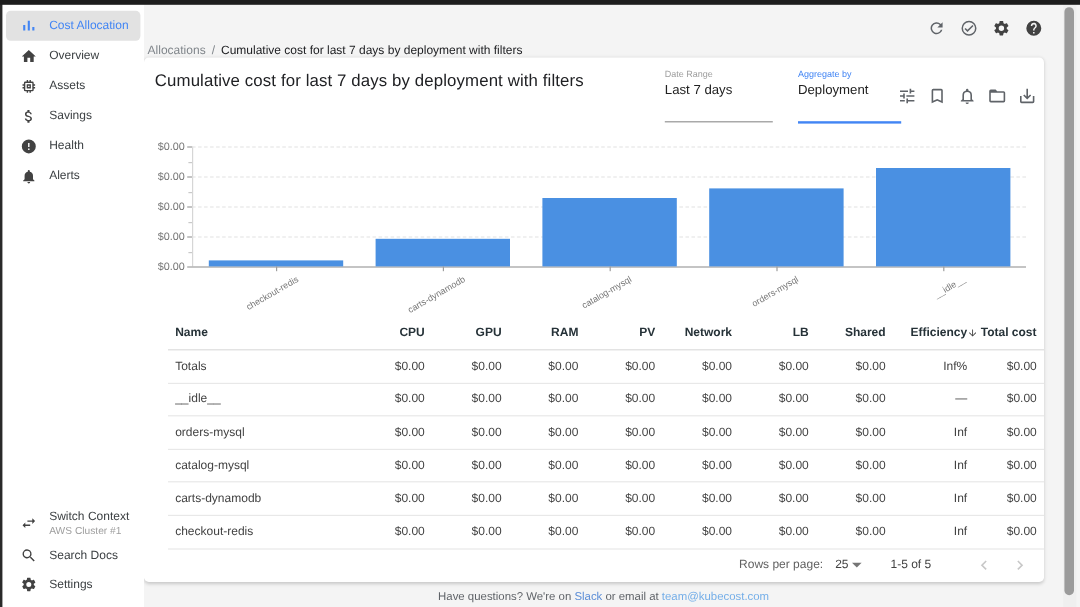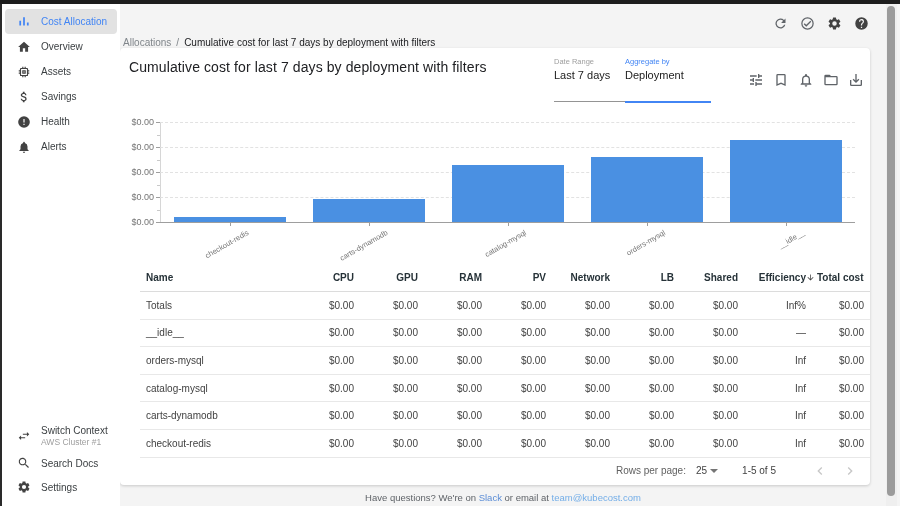--- a/index.html
+++ b/index.html
@@ -47,21 +47,21 @@
   
   .card { position:absolute; left:120px; top:48px; width:750px; height:437px; background:#fff; border-radius:4px; box-shadow:0 1px 3px rgba(0,0,0,.18); z-index:5; }
   .card-header { position:relative; height:62px; }
   .report-title   { position:absolute; left:9px; top:11px; font-size:14px; color:#202124; letter-spacing:.1px; }
   .report-subtitle{ position:absolute; left:9px; top:33px; font-size:9.5px; color:#8f8f8f; }
   .field { position:absolute; top:9px; cursor:pointer; }
   .field .flabel { font-size:7.5px; color:#9e9e9e; display:block; margin-bottom:3px; }
   .field .fvalue { font-size:11px; color:#212121; display:block; padding-bottom:20px; }
   .field-date { left:434px; width:90px; }
   .field-date .fvalue { border-bottom:1px solid #949494; }
-  .field-agg  { left:505px; width:86px; }
+  .field-agg  { left:545px; width:86px; }
   .field-agg .flabel { color:#4285f4; }
   .field-agg .fvalue { border-bottom:2px solid #4285f4; }
   .card-toolbar { position:absolute; top:24px; right:6px; display:flex; gap:9px; }
   .card-toolbar .tbtn { width:16px; height:16px; cursor:pointer; }
   .card-toolbar svg { width:16px; height:16px; fill:#5f6368; }
 
   
   .chart { position:relative; height:150px; overflow:visible; }
   .ytick { position:absolute; left:0; width:34px; text-align:right; font-size:9px; color:#757575; line-height:10px; }
   .gridline { position:absolute; left:40px; right:15px; border-top:1px dashed #e2e2e2; }
@@ -77,21 +77,21 @@
   
   .table { margin-top:4px; }
   .trow { display:flex; align-items:center; padding:0 6px; border-bottom:1px solid #e8e8e8; height:27.6px;margin-left:20px; }
   .trow.thead { height:28px; border-bottom:1px solid #dcdcdc; }
   .tc { font-size:10px; color:#424242; }
   .tc.name { flex:1; text-align:left; }
   .tc.num  { width:64px; text-align:right; }
   .tc.eff  { width:68px; }
   .tc.total{ width:58px; }
   .thead .tc { font-weight:bold; color:#263238; cursor:pointer; }
-  .thead .tc.sorted { display:flex; align-items:center; justify-content:flex-start; gap:2px; }
+  .thead .tc.sorted { display:flex; align-items:center; justify-content:center; gap:2px; }
   .thead .tc.sorted svg { width:9px; height:9px; fill:#424242; }
   .trow.data { cursor:pointer; }
 
   
   .pagination { height:26px; display:flex; align-items:center; justify-content:flex-end; padding-right:12px; font-size:10px; color:#616161; }
   .rpp-label { margin-right:10px; }
   .rpp-select { display:flex; align-items:center; gap:3px; cursor:pointer; margin-right:24px; color:#424242; }
   .caret { width:0; height:0; border-left:4px solid transparent; border-right:4px solid transparent; border-top:4px solid #757575; }
   .range { margin-right:22px; color:#424242; }
   .pg-btn { width:16px; height:16px; margin-left:14px; cursor:default; }

